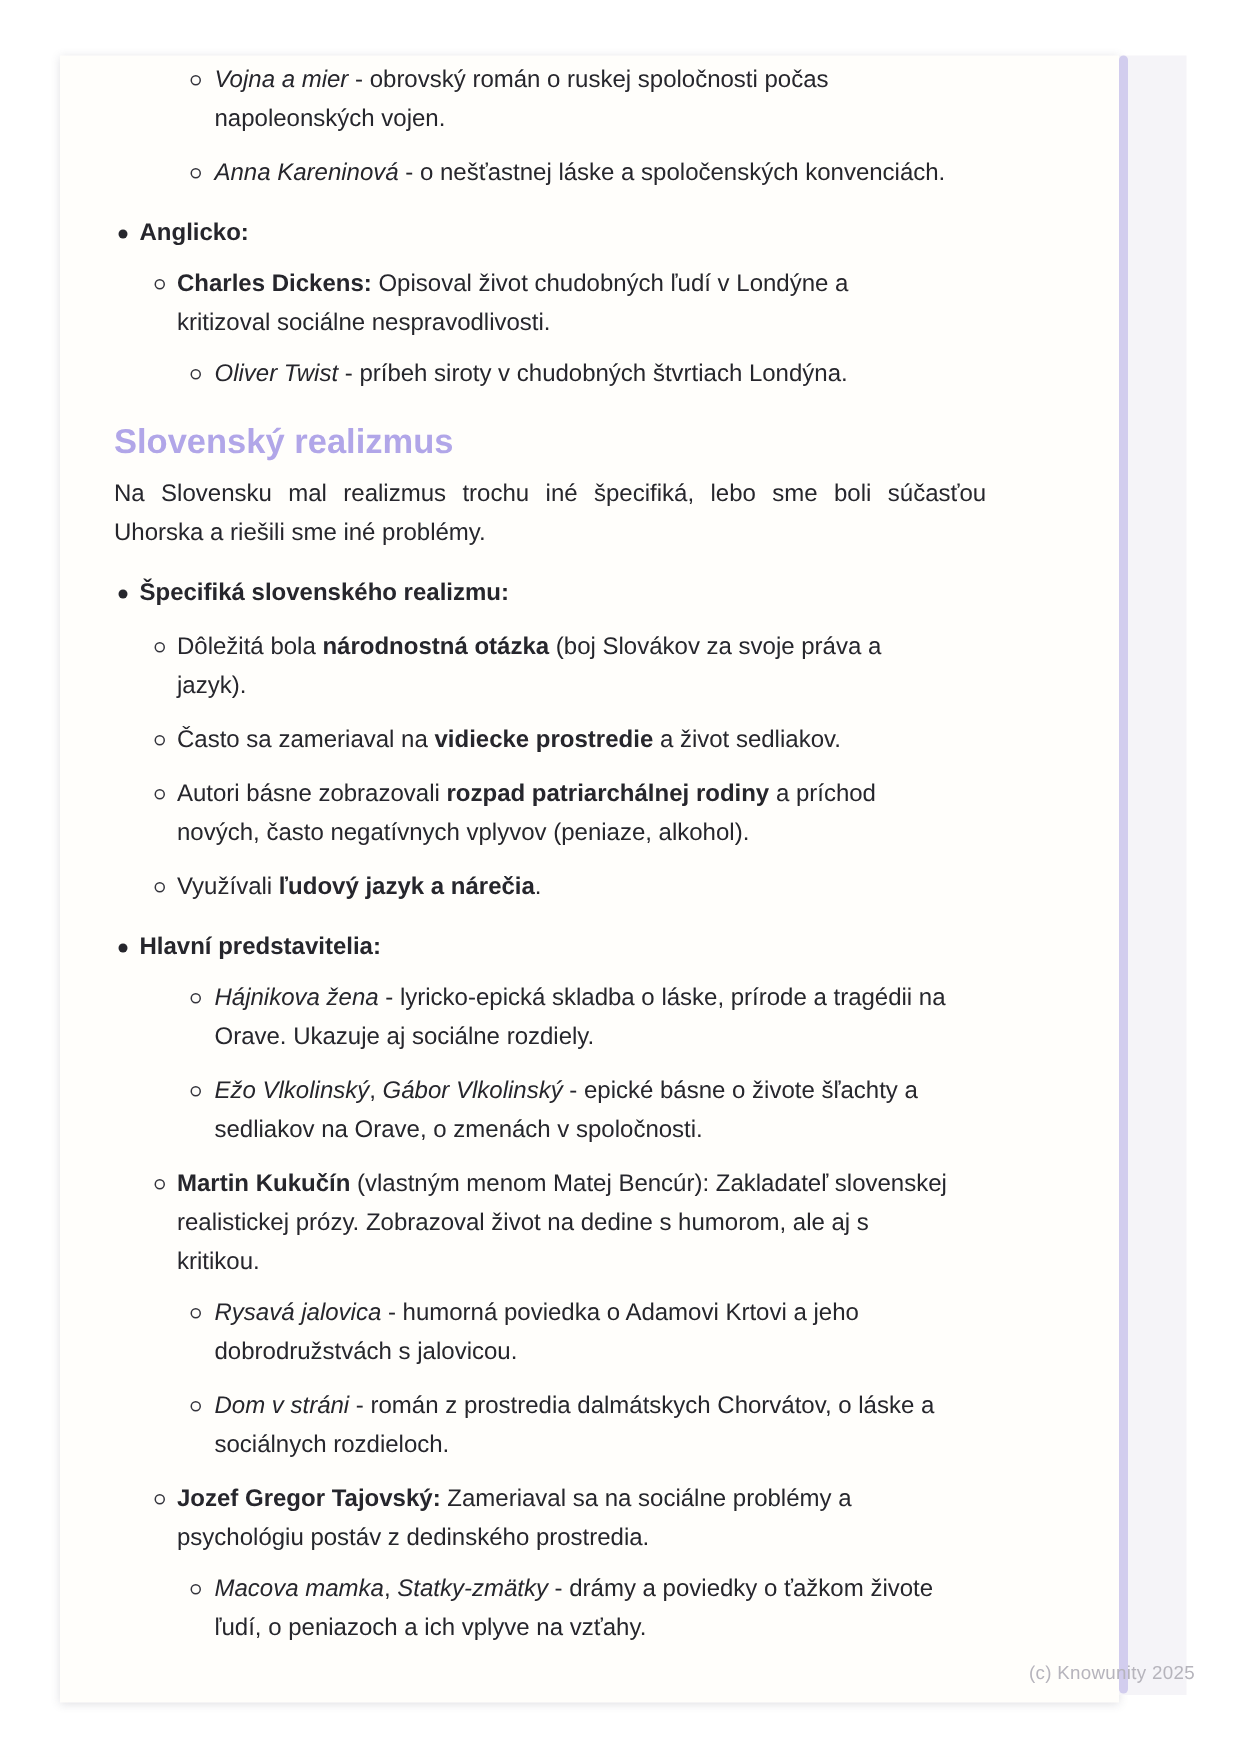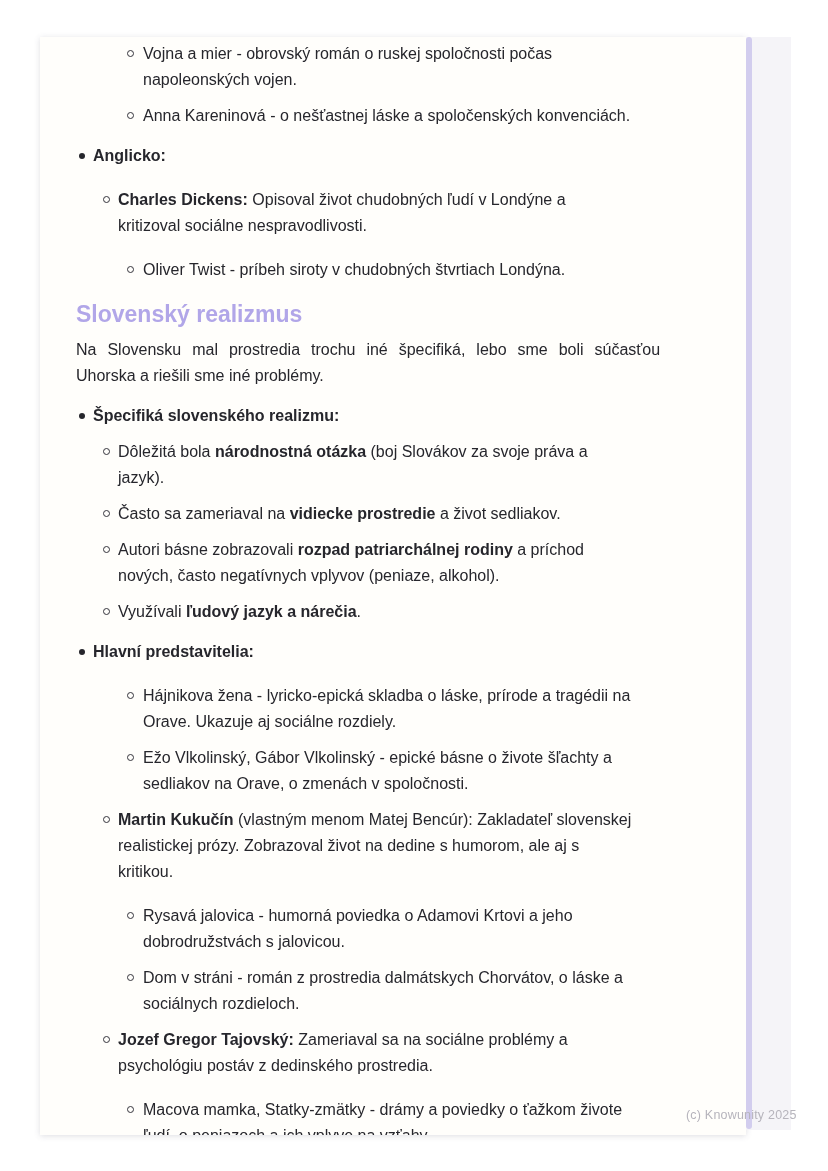--- a/index.html
+++ b/index.html
@@ -41,35 +41,35 @@
   .doc-h2{
     font-size:23px;line-height:30px;font-weight:700;
     color:var(--heading);margin:16px 0 8px 0;
   }
   .doc-p{margin:8px 0 0 0;line-height:26px;}
   .doc-p .j1{word-spacing:6.5px;white-space:nowrap;}
   .li{position:relative;margin-top:10px;}
   .li.l1{padding-left:17px;margin-top:14px;}
   .li.l2{padding-left:42px;}
   .li.l3{padding-left:67px;}
-  .li.tight{margin-top:18px;}
+  .li.tight{margin-top:8px;}
   .txt{white-space:pre-wrap;line-height:26px;}
   .marker{position:absolute;display:block;}
   .marker.disc{
     left:3px;top:10px;width:6px;height:6px;border-radius:50%;
     background:var(--text);
   }
   .marker.ring{
     top:9px;width:5px;height:5px;border:1.5px solid #34343c;border-radius:50%;
     background:transparent;
   }
   .l2 > .marker.ring{left:27px;}
   .l3 > .marker.ring{left:51px;}
   .run-b{font-weight:700;}
-  .run-i{}
+  .run-i{font-style:italic;}
 </style>
 </head>
 <body>
 
 <div class="doc-card">
   <div class="doc-content">
       <div class="li l3">
         <span class="marker ring"></span>
         <div class="txt"><span class="run-i">Vojna a mier</span><span> - obrovský román o ruskej spoločnosti počas
 napoleonských vojen.</span></div>
@@ -85,21 +85,21 @@
       <div class="li l2 tight">
         <span class="marker ring"></span>
         <div class="txt"><span class="run-b">Charles Dickens:</span><span> Opisoval život chudobných ľudí v Londýne a
 kritizoval sociálne nespravodlivosti.</span></div>
       </div>
       <div class="li l3 tight">
         <span class="marker ring"></span>
         <div class="txt"><span class="run-i">Oliver Twist</span><span> - príbeh siroty v chudobných štvrtiach Londýna.</span></div>
       </div>
       <h2 class="doc-h2">Slovenský realizmus</h2>
-      <p class="doc-p"><span class="j1">Na Slovensku mal prostredia trochu iné špecifiká, lebo sme boli súčasťou</span><br><span>Uhorska a riešili sme iné problémy.</span></p>
+      <p class="doc-p"><span class="j1">Na Slovensku mal realizmus trochu iné špecifiká, lebo sme boli súčasťou</span><br><span>Uhorska a riešili sme iné problémy.</span></p>
       <div class="li l1">
         <span class="marker disc"></span>
         <div class="txt"><span class="run-b">Špecifiká slovenského realizmu:</span></div>
       </div>
       <div class="li l2">
         <span class="marker ring"></span>
         <div class="txt"><span>Dôležitá bola </span><span class="run-b">národnostná otázka</span><span> (boj Slovákov za svoje práva a
 jazyk).</span></div>
       </div>
       <div class="li l2">

